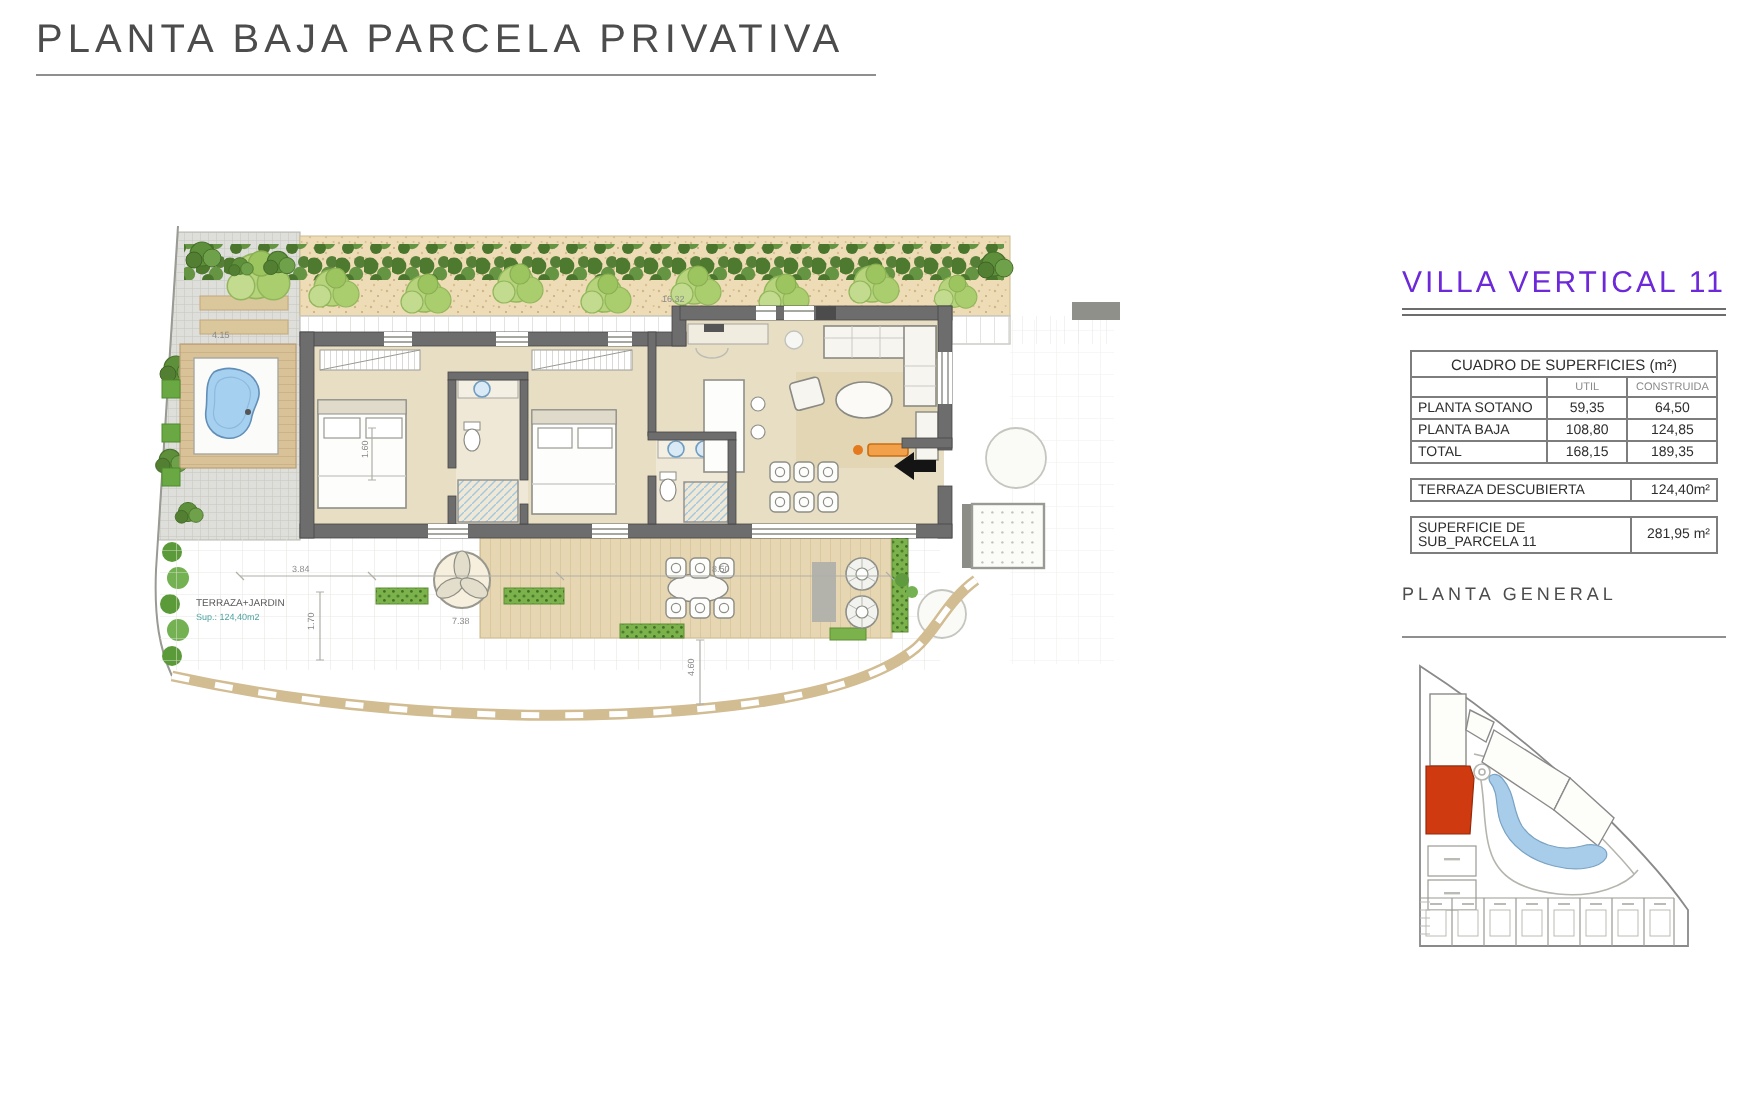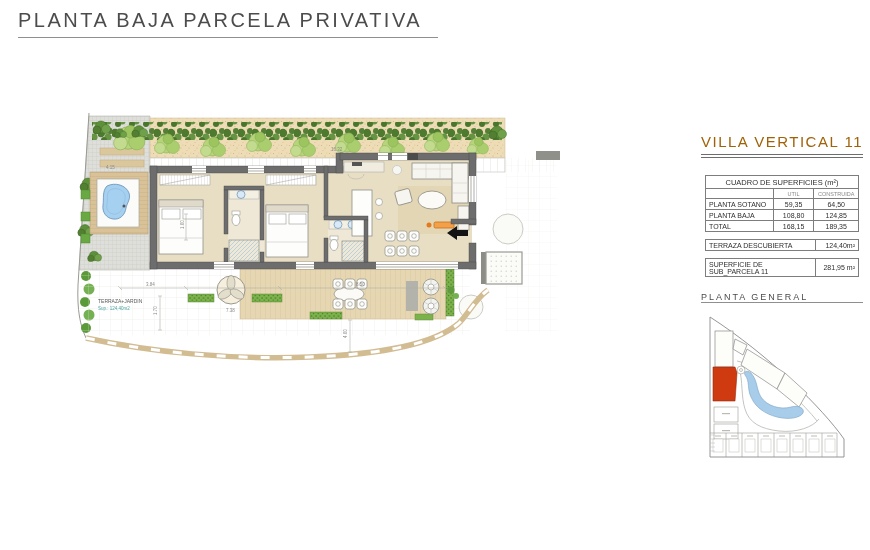--- a/index.html
+++ b/index.html
@@ -6,33 +6,33 @@
   body{
     width:870px;height:550px;position:relative;background:#ffffff;
     font-family:"Liberation Sans", sans-serif;overflow:hidden;color:#3f3f3f;
   }
   .main-title{
     position:absolute;left:18px;top:9px;font-size:20px;letter-spacing:2.5px;
     color:#4c4c4c;border-bottom:1px solid #8f8f8f;padding:0 16px 5px 0;white-space:nowrap;
   }
   #plan-svg{position:absolute;left:0;top:0;}
   .sidebar{position:absolute;left:701px;top:133px;width:162px;}
-  .villa-title{font-size:15px;letter-spacing:1.5px;color:#a16207;text-align:center;padding-bottom:4px;border-bottom:1px solid #6d6d6d;}
+  .villa-title{font-size:15px;letter-spacing:1.5px;color:#6d28d9;text-align:center;padding-bottom:4px;border-bottom:1px solid #6d6d6d;}
   .dbl-rule{border-top:1px solid #6d6d6d;margin-top:2px;height:0;}
   table{border-collapse:collapse;}
   .surf-table{width:154px;margin:17px auto 0 auto;font-size:7px;color:#2e2e2e;}
   .surf-table td,.surf-table th{border:1px solid #7d7d7d;padding:1.5px 3px;font-weight:normal;}
   .surf-table th{font-size:7.5px;text-align:center;}
   .surf-table .colhead{font-size:5.5px;color:#8a8a8a;text-align:center;}
   .surf-table .num{text-align:center;width:38px;}
   .surf-table .lbl{width:72px;}
   .mini-table{width:154px;margin:7px auto 0 auto;font-size:7px;color:#2e2e2e;}
   .mini-table td{border:1px solid #7d7d7d;padding:1.5px 3px;}
   .mini-table .val{width:36px;text-align:right;}
-  .pg-title{margin-top:15px;font-size:9px;letter-spacing:2px;color:#4c4c4c;border-bottom:1px solid #8f8f8f;padding-bottom:0;}
+  .pg-title{margin-top:15px;font-size:9px;letter-spacing:2px;color:#4c4c4c;border-bottom:1px solid #8f8f8f;padding-bottom:16px;}
   .site-wrap{margin-top:8px;}
   text{font-family:"Liberation Sans", sans-serif;}
 </style>
 </head>
 <body>
 
 <svg id="plan-svg" width="870" height="550" viewBox="0 0 870 550" xmlns="http://www.w3.org/2000/svg">
   <defs>
     <pattern id="pavers" width="4" height="4" patternUnits="userSpaceOnUse">
       <rect width="4" height="4" fill="#dededa"></rect>

